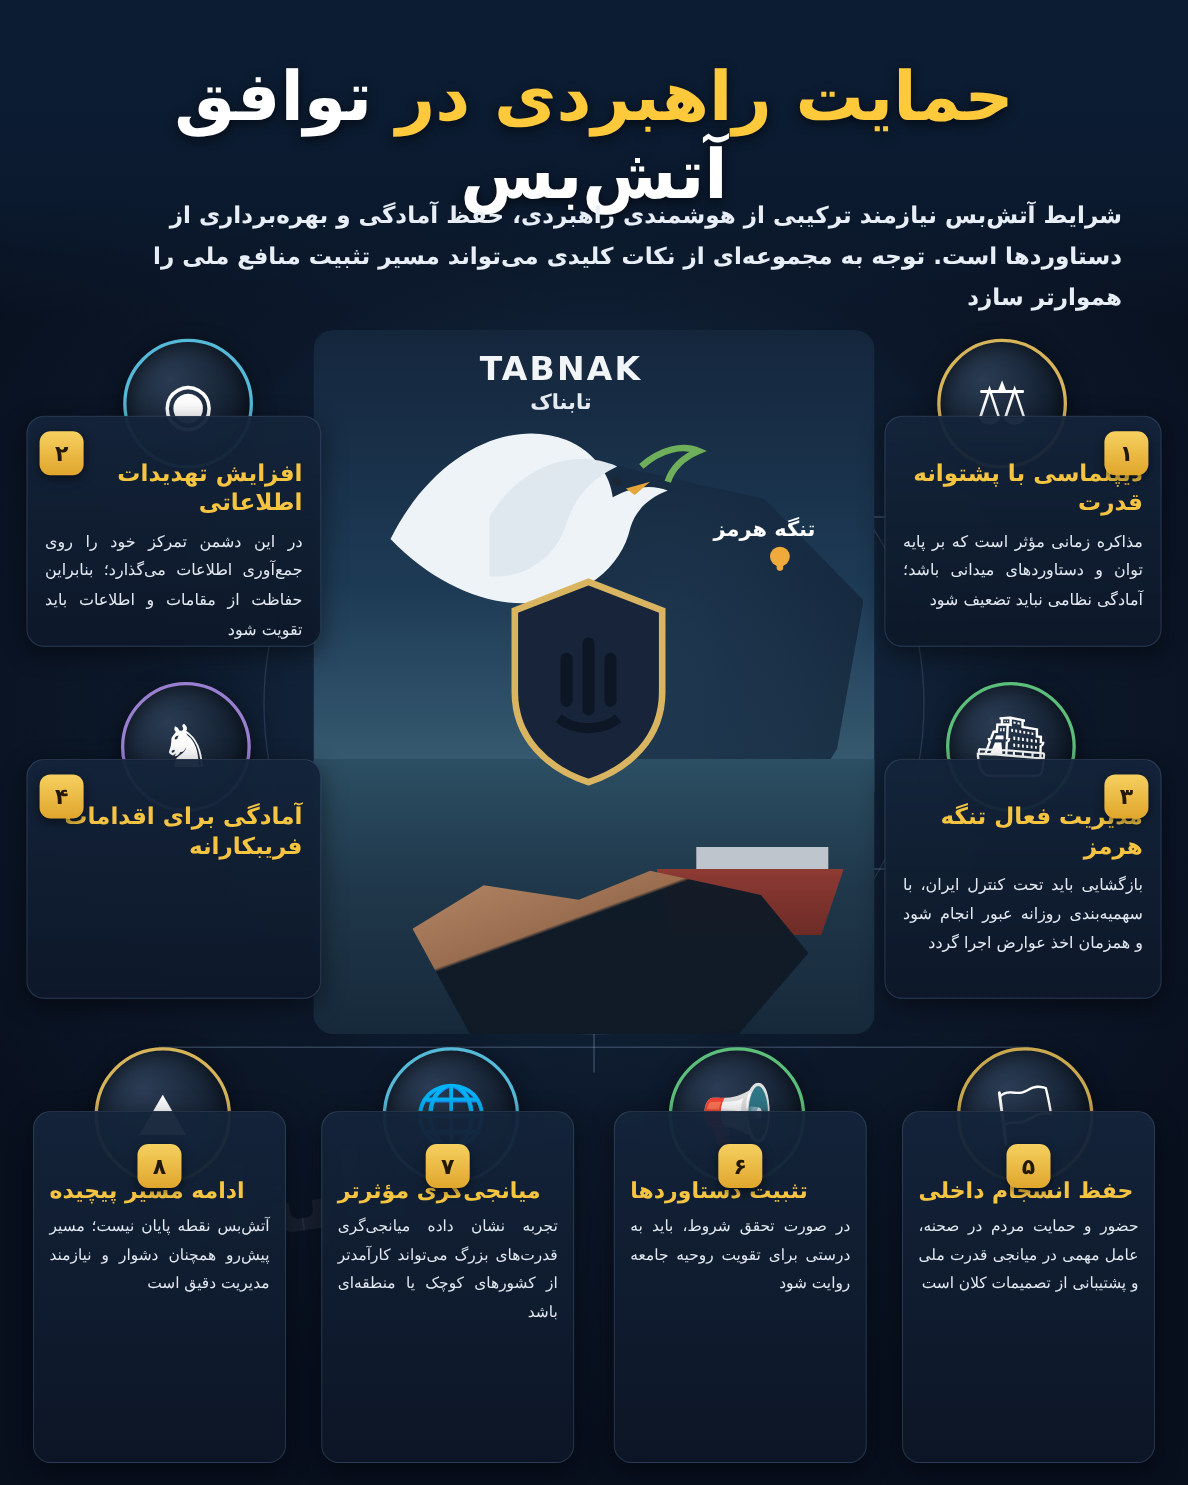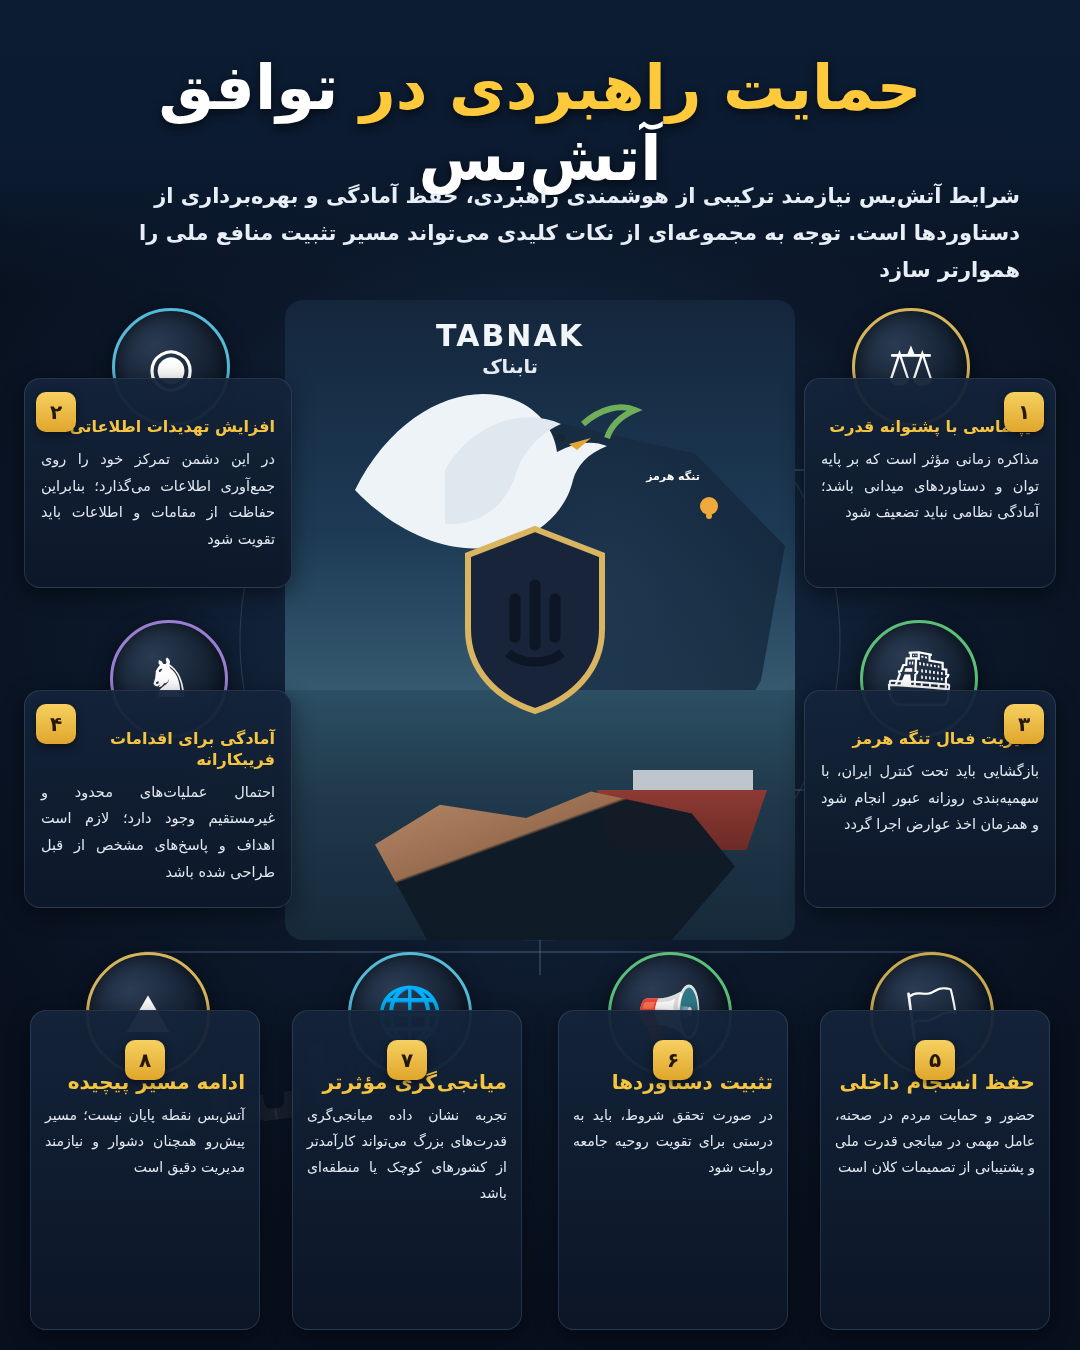--- a/index.html
+++ b/index.html
@@ -56,22 +56,22 @@
   .ship{position:absolute;right:28px;bottom:90px;width:170px;height:60px;
     background:linear-gradient(180deg,#8d3a33 0%,#6d2b26 100%);
     clip-path:polygon(0% 0%,100% 0%,88% 100%,8% 100%);}
   .ship-deck{position:absolute;right:42px;bottom:148px;width:120px;height:22px;background:#d9dde2;opacity:.85;}
   .brand{
     position:absolute;left:395px;top:318px;width:230px;text-align:center;
     font-size:30px;font-weight:bold;color:#f2f5f8;letter-spacing:2px;
   }
   .brand .fa{display:block;font-size:19px;margin-top:2px;color:#e6ebf1;letter-spacing:0;}
   .map-label{
-    position:absolute;left:618px;top:470px;text-align:center;width:110px;
-    font-size:11px;font-weight:bold;color:#ffffff;direction:rtl;
+    position:absolute;left:640px;top:470px;text-align:center;width:110px;
+    font-size:19px;font-weight:bold;color:#ffffff;direction:rtl;
   }
   .pin{position:absolute;left:700px;top:497px;width:20px;height:26px;}
   .pin:after{content:"";position:absolute;left:0;top:0;width:18px;height:18px;border-radius:50%;
     background:#f0a93b;box-shadow:0 10px 0 -6px #f0a93b;}
   .watermark{
     position:absolute;left:110px;top:1040px;font-size:90px;color:rgba(255,255,255,.06);
     font-weight:bold;transform:rotate(-8deg);direction:rtl;
   }
   
   .lines{position:absolute;inset:0;pointer-events:none;}
@@ -79,21 +79,21 @@
   .card{
     position:absolute;border-radius:16px;
     background:linear-gradient(180deg,rgba(20,36,58,.96) 0%,rgba(13,24,41,.97) 100%);
     border:1px solid rgba(120,150,190,.22);
     box-shadow:0 6px 22px rgba(0,0,0,.45);
     padding:10px 16px 14px;
     box-sizing:border-box;
     direction:rtl;
   }
   .card h3{
-    margin:0 0 8px;font-size:16px;font-weight:bold;color:#f5c542;line-height:1.3;
+    margin:0 0 8px;font-size:21px;font-weight:bold;color:#f5c542;line-height:1.3;
   }
   .card p{margin:0;font-size:14.5px;line-height:1.85;color:#e3e9f1;text-align:justify;}
   .num{
     position:absolute;width:40px;height:40px;border-radius:10px;
     background:linear-gradient(180deg,#f6d060,#e0a62c);
     color:#23180a;font-size:20px;font-weight:bold;
     display:flex;align-items:center;justify-content:center;
     box-shadow:0 3px 9px rgba(0,0,0,.5);
   }
   .medal{
@@ -127,21 +127,21 @@
   #num4{left:36px;top:704px;}
   #medal4{left:110px;top:620px;}
   
   .bcard{
     position:absolute;top:1010px;width:230px;height:320px;border-radius:16px;
     background:linear-gradient(180deg,rgba(20,36,58,.96),rgba(12,22,38,.97));
     border:1px solid rgba(120,150,190,.22);
     box-shadow:0 6px 22px rgba(0,0,0,.45);
     padding:58px 14px 14px;box-sizing:border-box;direction:rtl;
   }
-  .bcard h3{margin:0 0 8px;font-size:20px;font-weight:bold;color:#f5c542;text-align:right;line-height:1.3;}
+  .bcard h3{margin:0 0 8px;font-size:20px;font-weight:bold;color:#f5c542;text-align:left;line-height:1.3;}
   .bcard p{margin:0;font-size:14px;line-height:1.85;color:#e3e9f1;text-align:justify;}
   #b5{right:30px;} #b6{right:292px;} #b7{left:292px;} #b8{left:30px;}
   .bmedal{position:absolute;top:952px;width:118px;height:118px;border-radius:50%;
     border:3px solid #caa84e;overflow:hidden;
     background:radial-gradient(circle at 35% 30%,#2b3c54,#101c2c 72%);
     box-shadow:0 5px 18px rgba(0,0,0,.55), inset 0 0 18px rgba(0,0,0,.6);
     display:flex;align-items:center;justify-content:center;font-size:54px;}
   #bm5{right:86px;} #bm6{right:348px;border-color:#5bbf7a;}
   #bm7{left:348px;border-color:#55b9d8;} #bm8{left:86px;border-color:#d7b45a;}
   .bnum{position:absolute;top:1040px;width:40px;height:40px;border-radius:10px;
@@ -234,21 +234,20 @@
     <h3>مدیریت فعال تنگه هرمز</h3>
     <p>بازگشایی باید تحت کنترل ایران، با سهمیه‌بندی روزانه عبور انجام شود و همزمان اخذ عوارض اجرا گردد</p>
   </div>
   <div class="num" id="num3">۳</div>
 
   <div class="medal purple" id="medal4">
     <span class="glyph">♞</span>
   </div>
   <div class="card" id="card4">
     <h3>آمادگی برای اقدامات فریبکارانه</h3>
-    <p>احتمال عملیات‌های محدود و غیرمستقیم وجود دارد؛ لازم است اهداف و پاسخ‌های مشخص از قبل طراحی شده باشد</p>
   </div>
   <div class="num" id="num4">۴</div>
 
   <div class="bmedal" id="bm5">
     <span>🏳</span>
   </div>
   <div class="bcard" id="b5">
     <h3>حفظ انسجام داخلی</h3>
     <p>حضور و حمایت مردم در صحنه، عامل مهمی در میانجی قدرت ملی و پشتیبانی از تصمیمات کلان است</p>
   </div>

